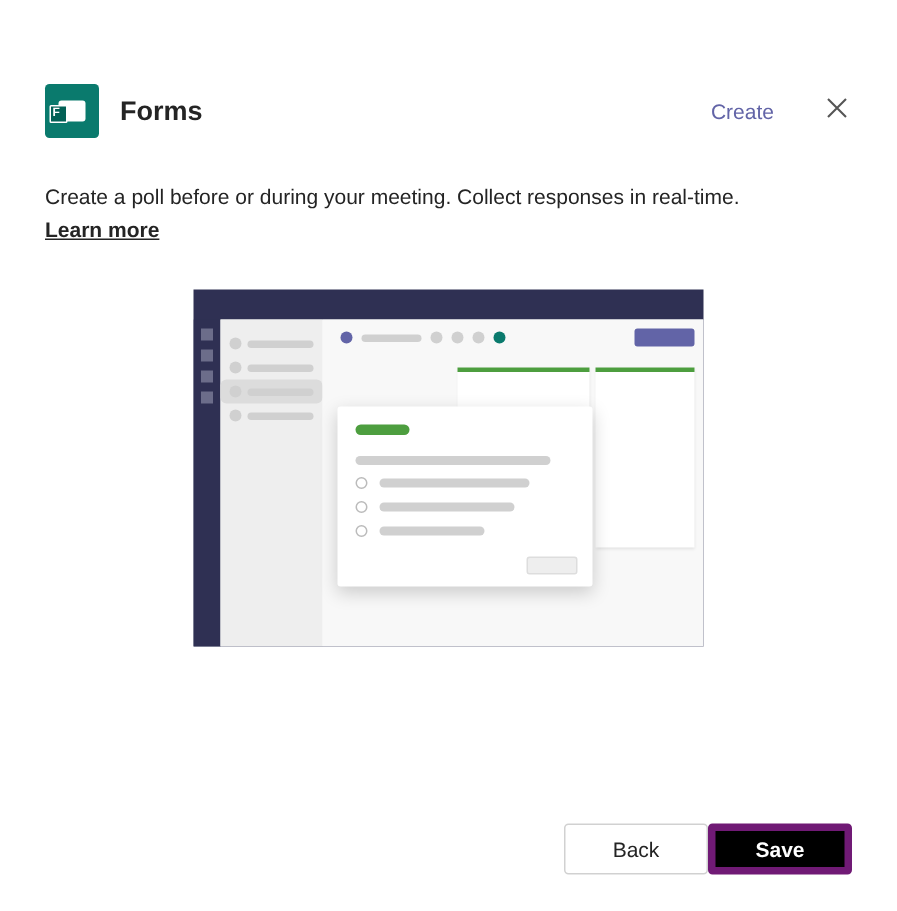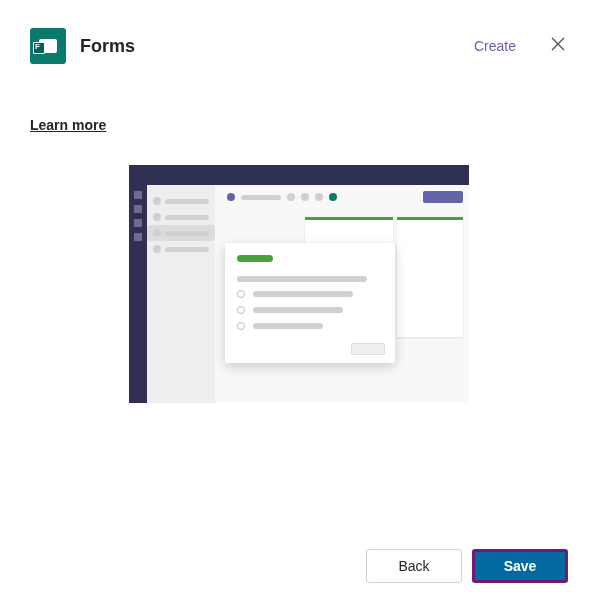--- a/index.html
+++ b/index.html
@@ -9,20 +9,21 @@
       font-family: 'Segoe UI', -apple-system, sans-serif;
       background: #ffffff;
       position: relative;
       color: #242424;
     }
     .header {
       display: flex;
       align-items: center;
       padding: 28px 30px 0 30px;
       gap: 14px;
+      margin-top: 28px;
     }
     .app-icon {
       width: 36px;
       height: 36px;
       background: #0a7a6d;
       border-radius: 3px;
       display: flex;
       align-items: center;
       justify-content: center;
       position: relative;
@@ -167,41 +168,41 @@
     .ill-popup-row { display: flex; align-items: center; gap: 8px; margin: 8px 0; }
     .ill-radio { width: 8px; height: 8px; border: 1px solid #bbb; border-radius: 50%; }
     .ill-row-bar { height: 6px; background: #d0d0d0; border-radius: 3px; }
     .ill-popup-btn {
       position: absolute; right: 10px; bottom: 8px;
       width: 34px; height: 12px; background: #eee; border: 1px solid #ddd; border-radius: 2px;
     }
     .footer {
       position: absolute;
       bottom: 24px; right: 30px;
-      display: flex; gap: 10px;
+      display: flex; 
     }
     .btn {
       min-width: 96px;
       height: 34px;
       border-radius: 3px;
       font-size: 14px;
       display: flex;
       align-items: center;
       justify-content: center;
       cursor: pointer;
       font-family: inherit;
     }
     .btn-back {
       background: #fff;
       border: 1px solid #d1d1d1;
       color: #242424;
     }
     .btn-save {
-      background: #0369a1;
-      border: 3px solid #701a75;
+      background: #000000;
+      border: 5px solid #701a75;
       color: #fff;
       font-weight: 600;
     }
   </style>
 </head>
 <body>
 
 <div class="header">
   <div class="app-icon">
     <div class="app-icon-inner"></div>
@@ -209,21 +210,21 @@
   <div class="app-title">Forms</div>
   <div class="about-link">Create</div>
   <div class="close-btn">
     <svg width="14" height="14" viewBox="0 0 14 14">
         <path d="M1 1 L13 13 M13 1 L1 13" stroke="#555" stroke-width="1.4" fill="none"></path>
       </svg>
   </div>
 </div>
 
 <div class="description">
-  <br>
+  <span>Create a poll before or during your meeting. Collect responses in real-time.</span><br>
   <a class="learn-more">Learn more</a>
 </div>
 
 <div class="illustration-wrap">
   <div class="illustration">
     <div class="ill-sidebar">
       <div class="ill-sq"></div>
         <div class="ill-sq"></div>
         <div class="ill-sq"></div>
         <div class="ill-sq"></div>

